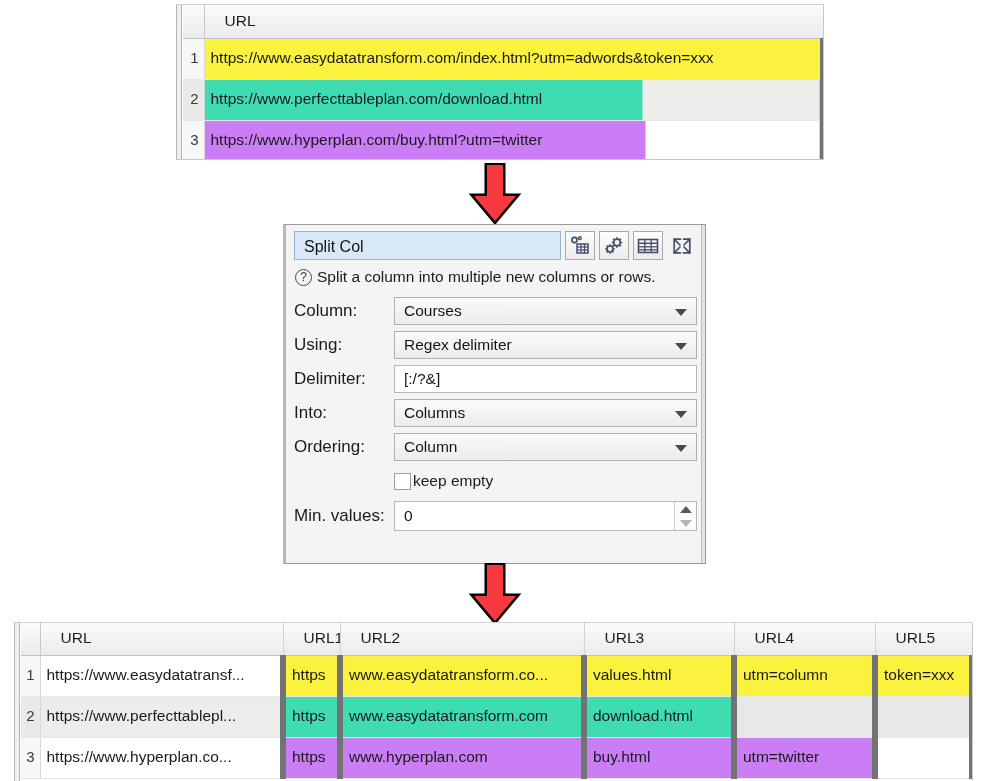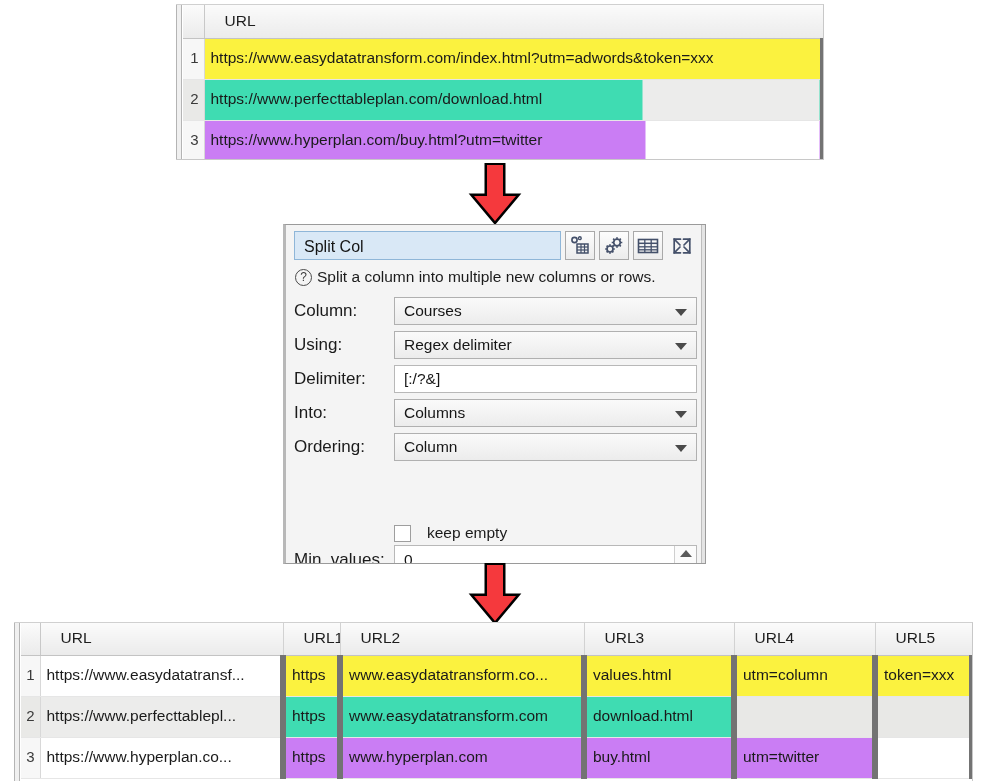--- a/index.html
+++ b/index.html
@@ -253,25 +253,24 @@
     border-bottom: 7px solid #5a5a5a;
   }
   .tri-dn {
     width: 0; height: 0;
     border-left: 6px solid transparent;
     border-right: 6px solid transparent;
     border-top: 7px solid #b4b4b4;
   }
   .checkrow {
     display: flex;
-    align-items: flex-end;
+    align-items: center;
     height: 34px;
     padding-left: 100px;
-    gap: 16px;
-    margin-top: 44px;
+    gap: 2px;
   }
   .checkbox {
     width: 17px; height: 17px;
     background: #ffffff;
     border: 1px solid #9e9e9e;
     flex: 0 0 auto;
   }
   .checklabel { font-size: 15.5px; color: #1b1b1b; }
 
   

